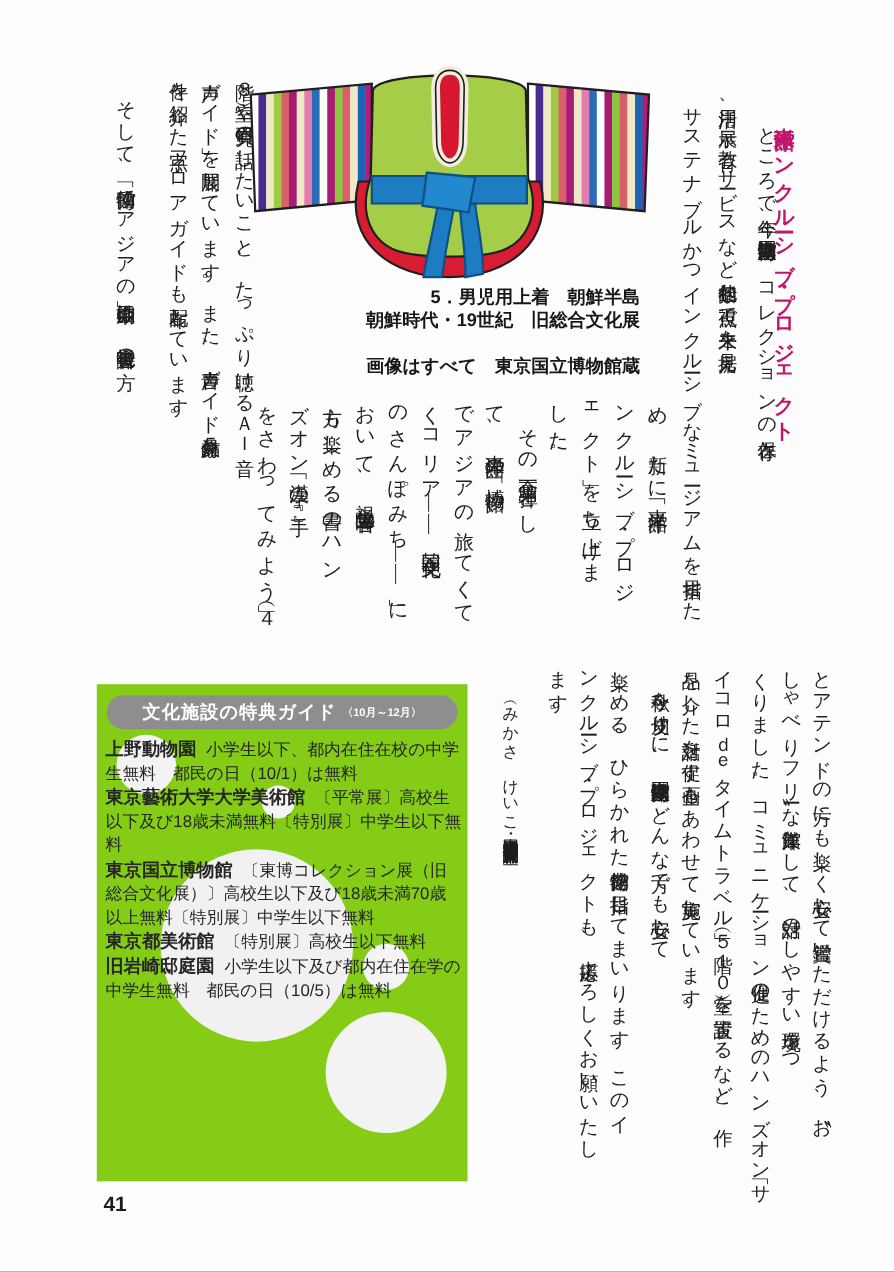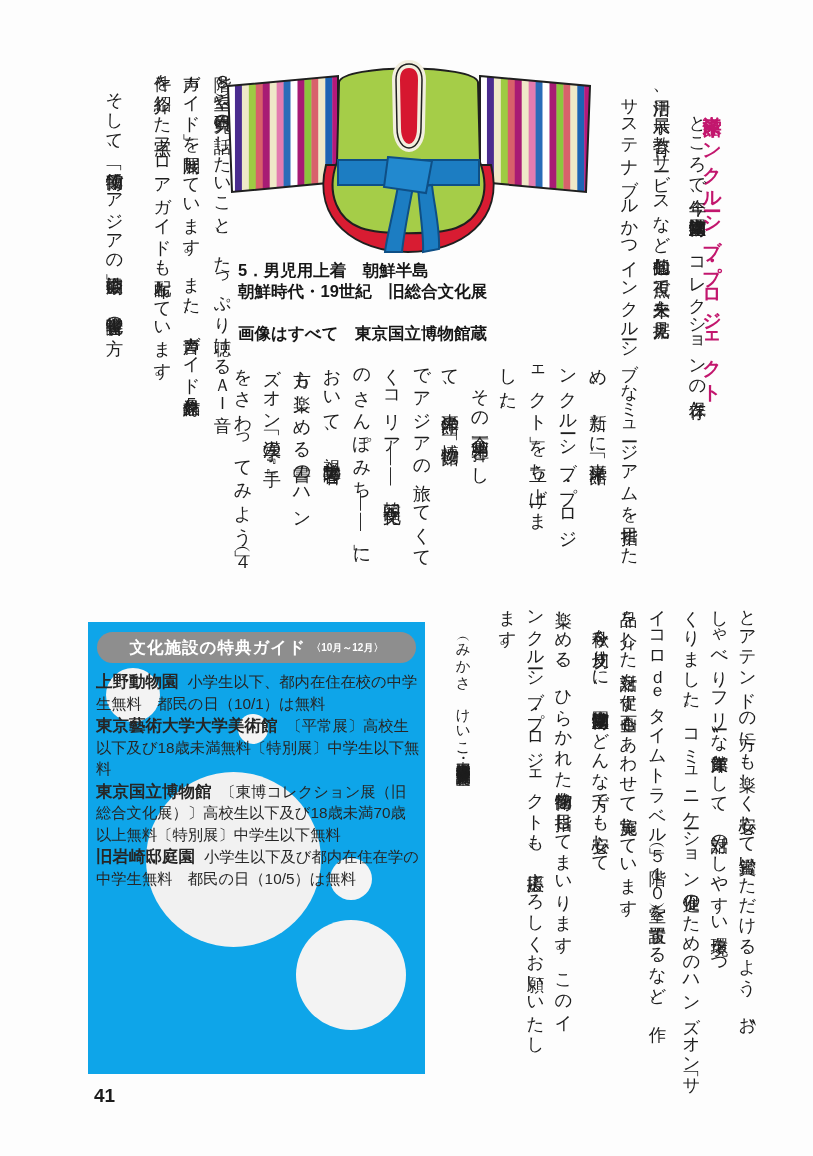--- a/index.html
+++ b/index.html
@@ -14,29 +14,29 @@
     white-space:nowrap;line-height:1.05;font-size:17.5px;letter-spacing:0.4px;
     color:#1e1e1e;
   }
   .vcol.title{
     font-size:19px;font-weight:bold;letter-spacing:2px;color:#c2166d;
   }
   .vcol.mid{font-size:18px;letter-spacing:2.2px;}
   .vcol.sig{font-size:14.5px;letter-spacing:0.5px;}
   
   .caption{
-    position:absolute;left:238px;top:260px;width:344px;text-align:left;
+    position:absolute;left:238px;top:260px;width:344px;text-align:right;
     font-family:"Liberation Sans","DejaVu Sans",sans-serif;
     font-weight:600;color:#161616;font-size:16.5px;line-height:21px;
   }
   .caption .credit{margin-top:21px;}
   
   .benefits{
     position:absolute;left:88px;top:622px;width:337px;height:452px;
-    background:#0ea5e9;overflow:hidden;
+    background:#84cc16;overflow:hidden;
     font-family:"Liberation Sans","DejaVu Sans",sans-serif;
   }
   .bubble{position:absolute;border-radius:50%;z-index:0;}
   .pill{
     position:relative;z-index:1;margin:10px 9px 7px 9px;height:31px;
     background:#8e8e8e;border-radius:16px;color:#ffffff;
     display:flex;align-items:center;justify-content:center;gap:5px;
   }
   .pill .t1{font-size:16.5px;font-weight:bold;letter-spacing:1px;}
   .pill .t2{font-size:10px;font-weight:bold;}
@@ -168,18 +168,19 @@
 
     <div class="pill">
       <span class="t1">文化施設の特典ガイド</span>
       <span class="t2">〈10月～12月〉</span>
     </div>
 
     <div class="entries">
       <p class="entry"><span class="venue">上野動物園</span><span>小学生以下、都内在住在校の中学生無料　都民の日（10/1）は無料</span></p>
       <p class="entry"><span class="venue">東京藝術大学大学美術館</span><span>〔平常展〕高校生以下及び18歳未満無料〔特別展〕中学生以下無料</span></p>
       <p class="entry"><span class="venue">東京国立博物館</span><span>〔東博コレクション展（旧総合文化展）〕高校生以下及び18歳未満70歳以上無料〔特別展〕中学生以下無料</span></p>
+      <p class="entry"><span class="venue">東京都美術館</span><span>〔特別展〕高校生以下無料</span></p>
       <p class="entry"><span class="venue">旧岩崎邸庭園</span><span>小学生以下及び都内在住在学の中学生無料　都民の日（10/5）は無料</span></p>
     </div>
   </div>
 
   <div class="pageno">41</div>
 </div>
 
 </body></html>

